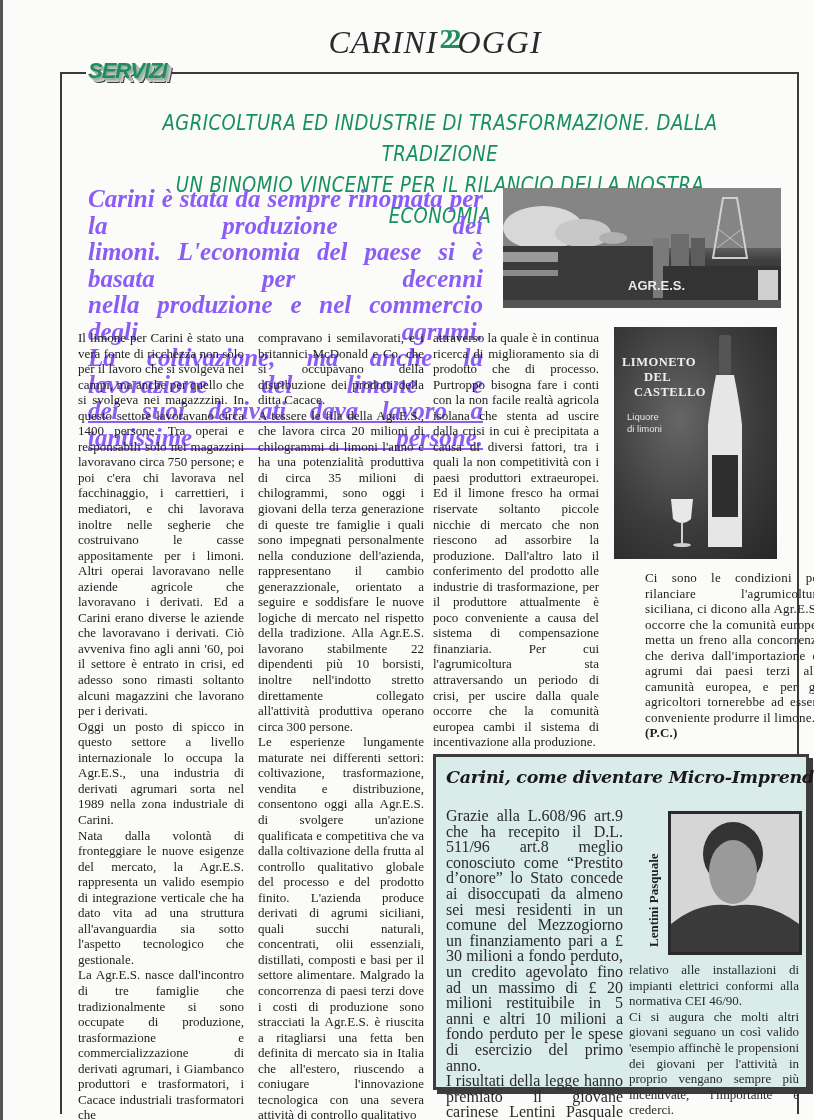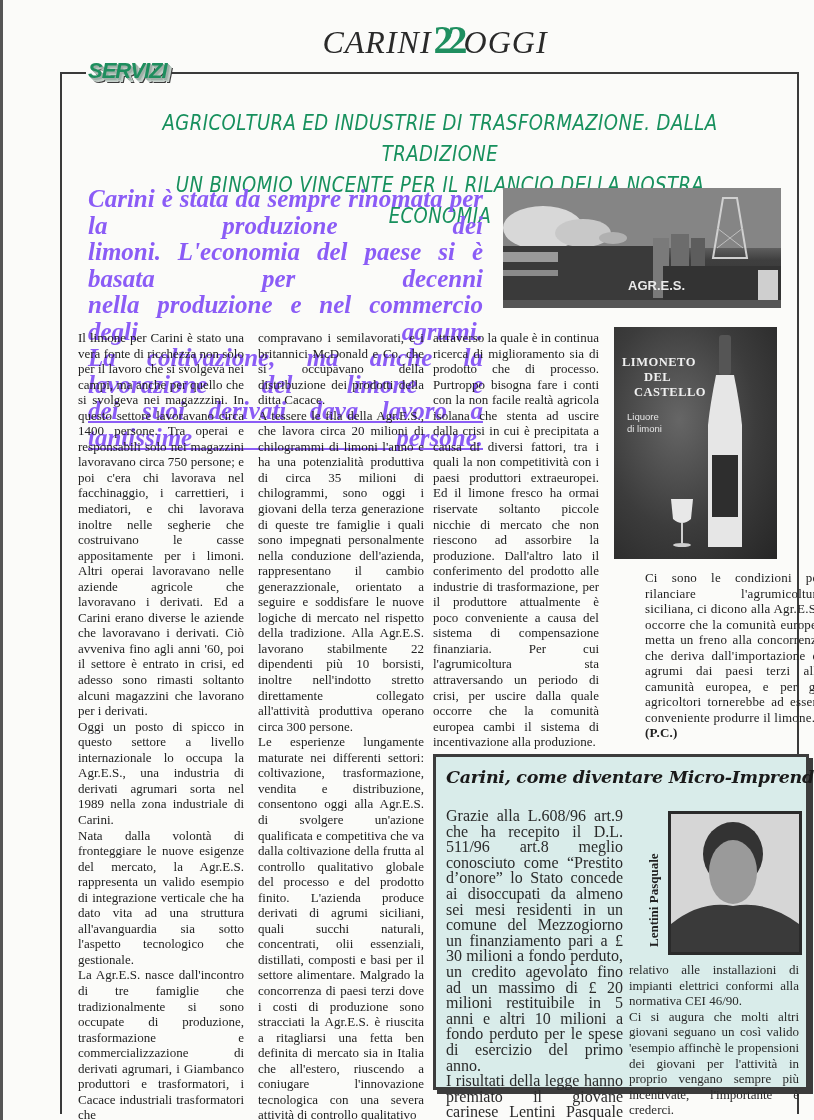--- a/index.html
+++ b/index.html
@@ -9,21 +9,21 @@
   }
   .masthead {
     position: absolute; left: 330px; top: 20px; width: 210px; height: 44px;
     display: flex; align-items: center; justify-content: center;
   }
   .masthead .word {
     font-family: "Liberation Serif", serif; font-style: italic; font-size: 32px; color: #2a2a2a;
     letter-spacing: 1px; position: relative; z-index: 2;
   }
   .masthead .num {
-    font-family: "Liberation Serif", serif; font-weight: bold; font-size: 40px; color: #1f8f60;
+    font-family: "Liberation Serif", serif; font-weight: bold; font-size: 28px; color: #1f8f60;
     letter-spacing: -6px; margin: 0 2px; z-index: 1; position: relative; top: -3px;
   }
   .frame {
     position: absolute; left: 60px; top: 72px; width: 735px; height: 1040px;
     border: 2px solid #3a3a3a; border-bottom: none;
   }
   .servizi {
     position: absolute; left: 86px; top: 58px; z-index: 5; background: #fbfbf9; padding: 0 2px;
     font-family: "Liberation Sans", sans-serif; font-weight: bold; font-size: 22px;
     color: #1e8e5e; font-style: italic; letter-spacing: -1px;

